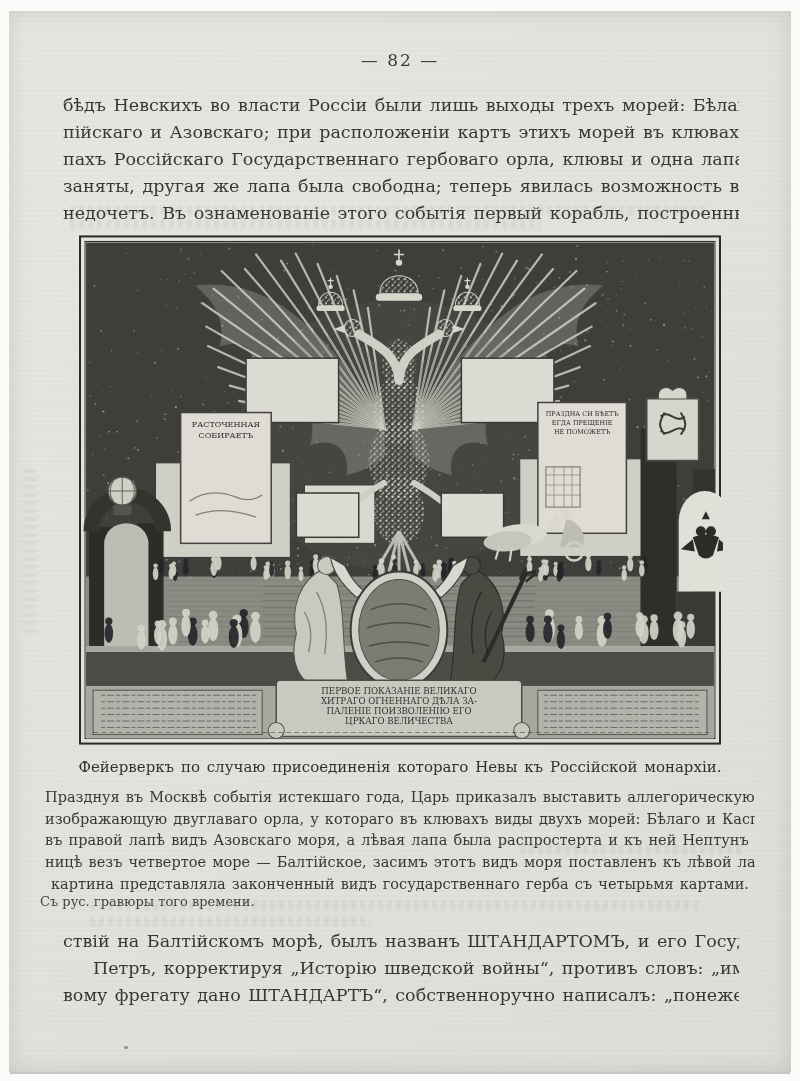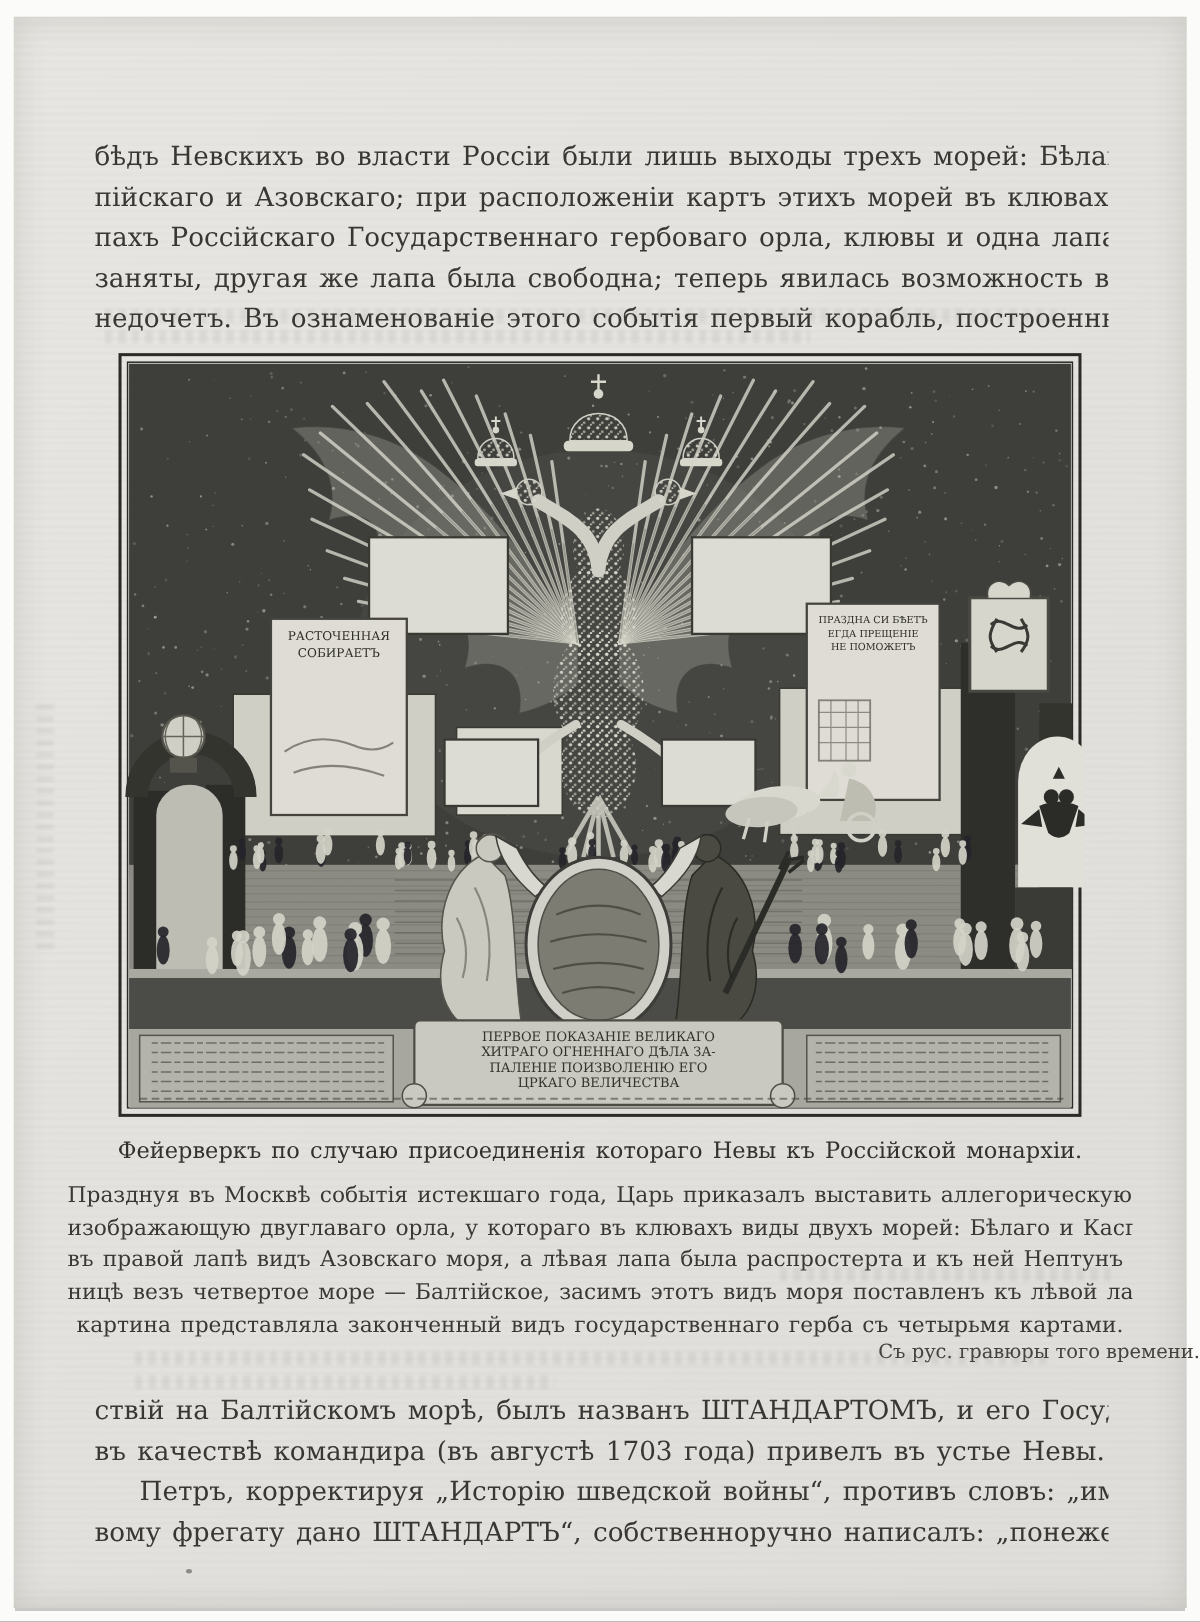--- a/index.html
+++ b/index.html
@@ -32,38 +32,39 @@
     position:absolute; left:0; right:0; top:758px; text-align:center;
     font-size:15px; color:#33312d; word-spacing:2px;
   }
   .cap-body{position:absolute; left:45px; width:710px; top:787px; color:#3a3834;}
   .cap-line{
     font-size:14.5px; line-height:21.7px; height:21.7px; white-space:nowrap;
     text-align:justify; text-align-last:justify; overflow:hidden; word-spacing:1.5px;
   }
   .cap-line.center{text-align:right; text-align-last:center;}
   .cap-src{
-    position:absolute; left:0; right:0; top:894px; text-align:right;
+    position:absolute; left:0; right:0; top:894px; text-align:left;
     font-size:13px; color:#45433e;margin-left:40px;
   }
   
   .ghost{position:absolute; opacity:.085; filter:blur(1.1px);
     background:repeating-linear-gradient(90deg,#6b6963 0 5px,transparent 5px 9px);}
   .ghost.v{background:repeating-linear-gradient(0deg,#6b6963 0 4px,transparent 4px 8px);}
   .speck{position:absolute; background:#56544d; border-radius:50%; opacity:.6;}
   .scan-edge{position:absolute; left:10px; right:10px; bottom:7px; height:2px;
     background:#bcbbb6; opacity:.8;}
   svg text{font-family:"DejaVu Serif","Liberation Serif",serif;}
 </style>
 </head>
 <body>
 
 <div class="scan">
   <div class="paper"></div>
 
+  <div class="pageno">— 82 —</div>
 
   <div class="ghost" style="left:70px;top:206px;width:640px;height:9px"></div>
   <div class="ghost" style="left:70px;top:220px;width:470px;height:9px"></div>
   <div class="ghost" style="left:520px;top:845px;width:225px;height:9px"></div>
   <div class="ghost" style="left:90px;top:901px;width:610px;height:9px"></div>
   <div class="ghost" style="left:90px;top:917px;width:280px;height:9px"></div>
   <div class="ghost v" style="left:24px;top:468px;width:12px;height:165px"></div>
   <div class="speck" style="left:124px;top:1046px;width:4px;height:3px"></div>
   <div class="scan-edge"></div>
 
@@ -2354,17 +2355,16 @@
     <div class="cap-line">Празднуя въ Москвѣ событія истекшаго года, Царь приказалъ выставить аллегорическую картину,</div>
     <div class="cap-line">изображающую двуглаваго орла, у котораго въ клювахъ виды двухъ морей: Бѣлаго и Каспійскаго,</div>
     <div class="cap-line">въ правой лапѣ видъ Азовскаго моря, а лѣвая лапа была распростерта и къ ней Нептунъ на колес-</div>
     <div class="cap-line">ницѣ везъ четвертое море — Балтійское, засимъ этотъ видъ моря поставленъ къ лѣвой лапѣ, и вся</div>
     <div class="cap-line center">картина представляла законченный видъ государственнаго герба съ четырьмя картами.</div>
   </div>
   <div class="cap-src">Съ рус. гравюры того времени.</div>
 
   <div class="body-text p2">
     <div class="line">ствій на Балтійскомъ морѣ, былъ названъ ШТАНДАРТОМЪ, и его Государь самъ</div>
-    <div class="line last">въ качествѣ командира (въ августѣ 1703 года) привелъ въ устье Невы.</div>
     <div class="line indent">Петръ, корректируя „Исторію шведской войны“, противъ словъ: „имя пер-</div>
     <div class="line">вому фрегату дано ШТАНДАРТЪ“, собственноручно написалъ: „понеже тогда</div>
   </div>
 </div>
 
 </body></html>

